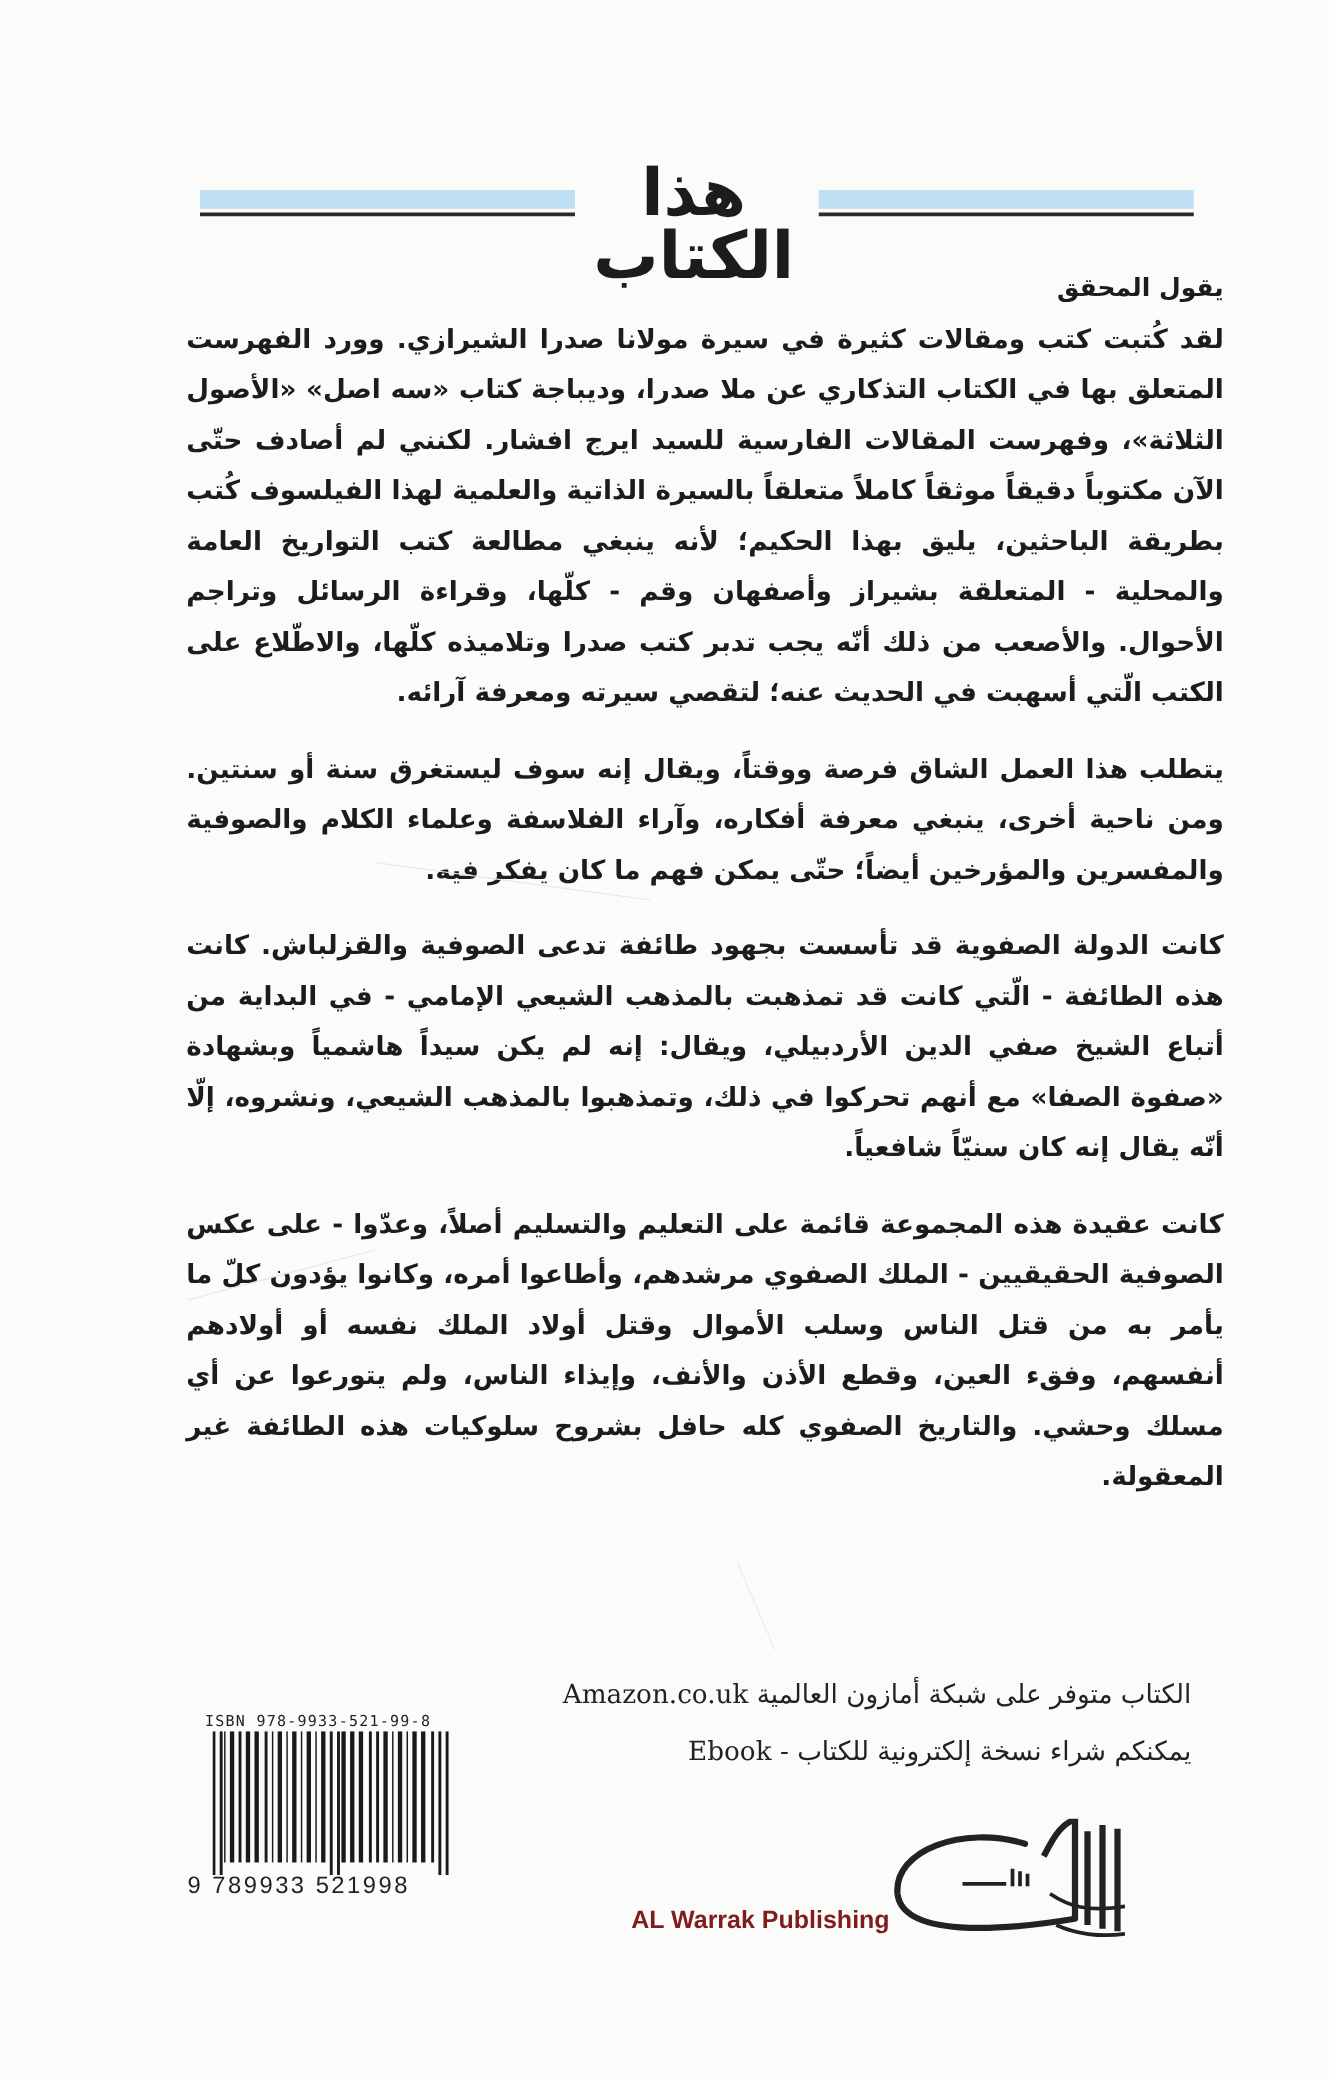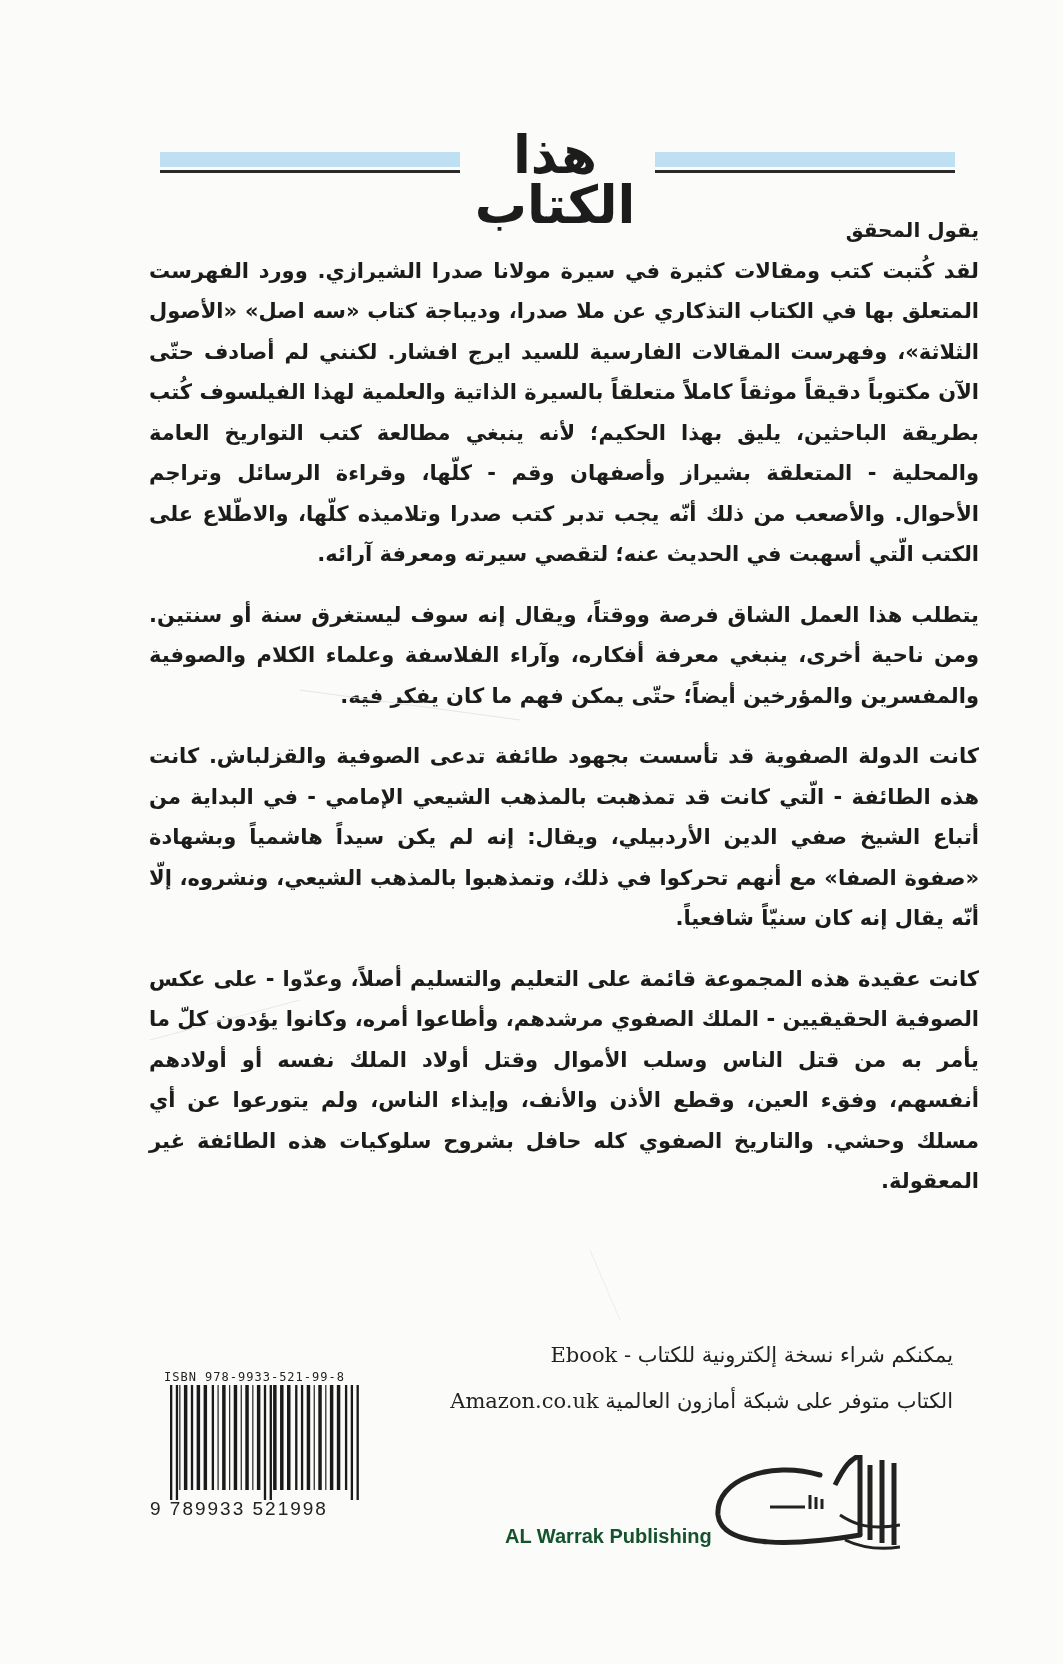--- a/index.html
+++ b/index.html
@@ -28,21 +28,21 @@
     .content p { margin: 0 0 20px 0; text-align-last: right; }
     .availability {
       position: absolute; right: 110px; top: 1332px; width: 560px; direction: rtl; text-align: right;
       font-family: "DejaVu Serif", serif; font-size: 21px; line-height: 46px; color: #222;
     }
     .availability .line { white-space: nowrap; }
     .barcode-box { position: absolute; left: 160px; top: 1370px; width: 200px; height: 160px; }
     .isbn-text { position: absolute; left: 4px; top: 0; font-family: "DejaVu Sans Mono", monospace; font-size: 12px; letter-spacing: 1px; color: #222; }
     .bars { position: absolute; left: 10px; top: 15px; width: 190px; height: 115px; }
     .ean-digits { position: absolute; left: -10px; top: 128px; font-family: Liberation Sans, sans-serif; font-size: 19px; letter-spacing: 2px; color: #222; white-space: nowrap; }
-    .publisher-name { position: absolute; left: 505px; top: 1525px; font-family: "Liberation Sans", sans-serif; font-size: 20px; font-weight: bold; color: #14532d; }
+    .publisher-name { position: absolute; left: 505px; top: 1525px; font-family: "Liberation Sans", sans-serif; font-size: 20px; font-weight: bold; color: #7f1d1d; }
     .logo { position: absolute; left: 710px; top: 1455px; width: 190px; height: 100px; }
     .crease { position: absolute; pointer-events: none; }
   </style>
 </head>
 <body>
 
 <div class="page">
 
   <div class="header">
     <div class="band left"></div>
@@ -54,22 +54,22 @@
 
   <div class="content">
     <p class="intro">يقول المحقق</p>
     <p>لقد كُتبت كتب ومقالات كثيرة في سيرة مولانا صدرا الشيرازي. وورد الفهرست المتعلق بها في الكتاب التذكاري عن ملا صدرا، وديباجة كتاب «سه اصل» «الأصول الثلاثة»، وفهرست المقالات الفارسية للسيد ايرج افشار. لكنني لم أصادف حتّى الآن مكتوباً دقيقاً موثقاً كاملاً متعلقاً بالسيرة الذاتية والعلمية لهذا الفيلسوف كُتب بطريقة الباحثين، يليق بهذا الحكيم؛ لأنه ينبغي مطالعة كتب التواريخ العامة والمحلية - المتعلقة بشيراز وأصفهان وقم - كلّها، وقراءة الرسائل وتراجم الأحوال. والأصعب من ذلك أنّه يجب تدبر كتب صدرا وتلاميذه كلّها، والاطّلاع على الكتب الّتي أسهبت في الحديث عنه؛ لتقصي سيرته ومعرفة آرائه.</p>
     <p>يتطلب هذا العمل الشاق فرصة ووقتاً، ويقال إنه سوف ليستغرق سنة أو سنتين. ومن ناحية أخرى، ينبغي معرفة أفكاره، وآراء الفلاسفة وعلماء الكلام والصوفية والمفسرين والمؤرخين أيضاً؛ حتّى يمكن فهم ما كان يفكر فيه.</p>
     <p>كانت الدولة الصفوية قد تأسست بجهود طائفة تدعى الصوفية والقزلباش. كانت هذه الطائفة - الّتي كانت قد تمذهبت بالمذهب الشيعي الإمامي - في البداية من أتباع الشيخ صفي الدين الأردبيلي، ويقال: إنه لم يكن سيداً هاشمياً وبشهادة «صفوة الصفا» مع أنهم تحركوا في ذلك، وتمذهبوا بالمذهب الشيعي، ونشروه، إلّا أنّه يقال إنه كان سنيّاً شافعياً.</p>
     <p>كانت عقيدة هذه المجموعة قائمة على التعليم والتسليم أصلاً، وعدّوا - على عكس الصوفية الحقيقيين - الملك الصفوي مرشدهم، وأطاعوا أمره، وكانوا يؤدون كلّ ما يأمر به من قتل الناس وسلب الأموال وقتل أولاد الملك نفسه أو أولادهم أنفسهم، وفقء العين، وقطع الأذن والأنف، وإيذاء الناس، ولم يتورعوا عن أي مسلك وحشي. والتاريخ الصفوي كله حافل بشروح سلوكيات هذه الطائفة غير المعقولة.</p>
   </div>
 
   <div class="availability">
+    <div class="line">الكتاب متوفر على شبكة أمازون العالمية  Amazon.co.uk</div>
     <div class="line">يمكنكم شراء نسخة إلكترونية للكتاب - Ebook</div>
-    <div class="line">الكتاب متوفر على شبكة أمازون العالمية  Amazon.co.uk</div>
   </div>
 
   <div class="barcode-box">
     <div class="isbn-text">ISBN 978-9933-521-99-8</div>
     <svg class="bars" id="bars" viewBox="0 0 164 115" preserveAspectRatio="none">
         <rect x="0" y="0" width="2" height="115" fill="#1a1a1a"></rect>
         <rect x="5" y="0" width="2" height="115" fill="#1a1a1a"></rect>
         <rect x="8" y="0" width="1" height="105" fill="#1a1a1a"></rect>
         <rect x="12" y="0" width="3" height="105" fill="#1a1a1a"></rect>
         <rect x="18" y="0" width="2" height="105" fill="#1a1a1a"></rect>

